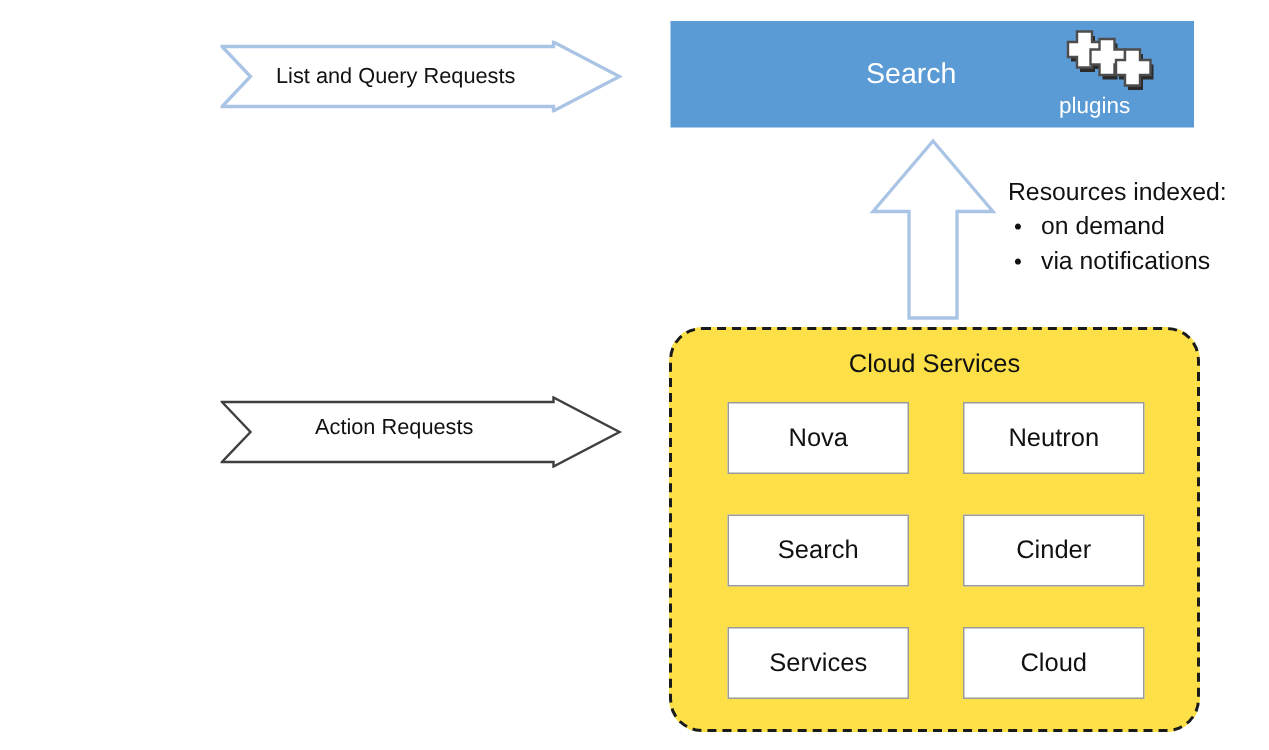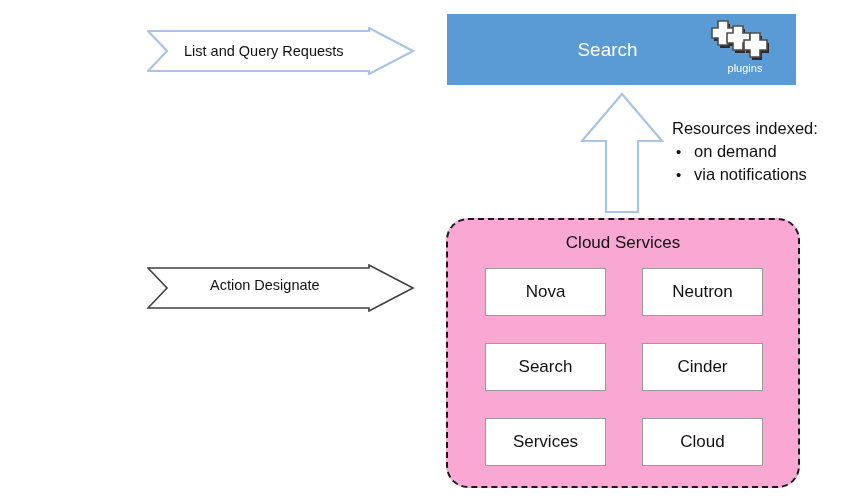--- a/index.html
+++ b/index.html
@@ -88,22 +88,22 @@
     left: 4px;
     top: 0px;
     width: 70px;
     height: 44px;
   }
   #plugins-label {
     position: absolute;
     left: 0;
     top: 42px;
     width: 78px;
-    text-align: center;
-    font-size: 11px;
+    text-align: left;
+    font-size: 15px;
     color: #ffffff;
   }
 
   
   #up-arrow {
     position: absolute;
     left: 578px;
     top: 92px;
     width: 88px;
     height: 122px;
@@ -142,21 +142,21 @@
   
   #cloud-services {
     position: absolute;
     left: 446px;
     top: 218px;
     width: 354px;
     height: 270px;
     border: 2px dashed #1a1a1a;
     border-radius: 22px;
     box-sizing: border-box;
-    background: #f9a8d4;
+    background: #fde047;
   }
   #cloud-services-title {
     position: absolute;
     left: 0;
     top: 13px;
     width: 100%;
     text-align: center;
     font-size: 17px;
     color: #111111;
   }
@@ -193,21 +193,21 @@
       <path d="M 1 4 L 20 24 L 1 44 L 222 44 L 222 47 L 266 24 L 222 1 L 222 4 Z" fill="#ffffff" stroke="#a9c4e4" stroke-width="2.2" stroke-linejoin="miter"></path>
     </svg>
   </div>
   <div class="arrow-caption" style="left:184px; top:43px;">List and Query Requests</div>
 
   <div class="block-arrow" style="left:147px; top:264px; width:268px; height:48px;">
     <svg width="268" height="48" viewBox="0 0 268 48">
       <path d="M 1 4 L 20 24 L 1 44 L 222 44 L 222 47 L 266 24 L 222 1 L 222 4 Z" fill="#ffffff" stroke="#3f3f3f" stroke-width="1.6" stroke-linejoin="miter"></path>
     </svg>
   </div>
-  <div class="arrow-caption" style="left:210px; top:277px;">Action Designate</div>
+  <div class="arrow-caption" style="left:210px; top:277px;">Action Requests</div>
 
   <div id="search-box">
     <div id="search-title">Search</div>
     <div id="plugins-group">
       <div id="plugins-icon">
         <svg width="70" height="44" viewBox="0 0 70 44">
           <defs>
             <path id="plug" d="M 6 0 L 16 0 L 16 7 L 23 7 L 23 17 L 16 17
                                L 16 24 L 6 24 L 6 17 L 0 17 L 0 7 L 6 7 Z"></path>
           </defs>

